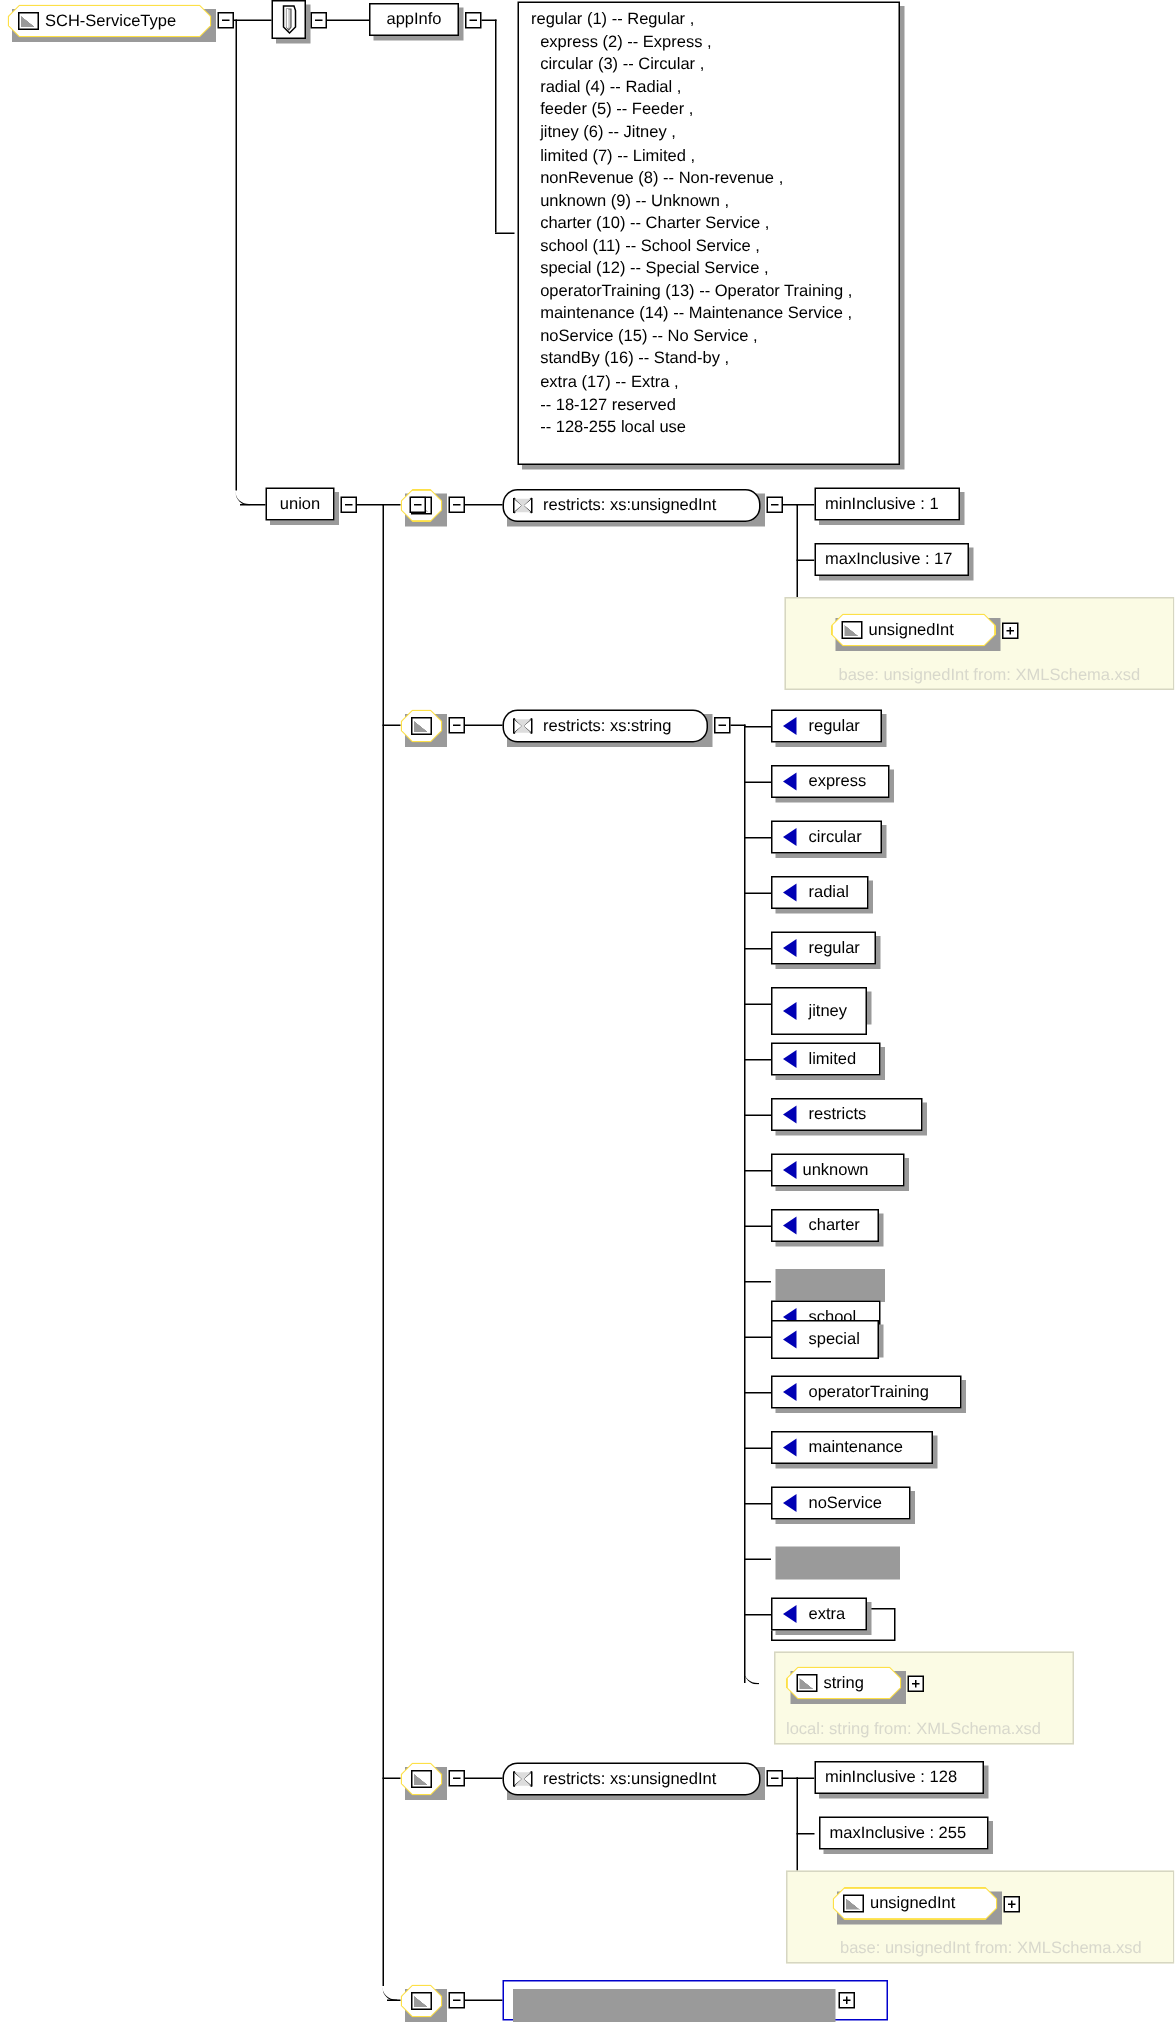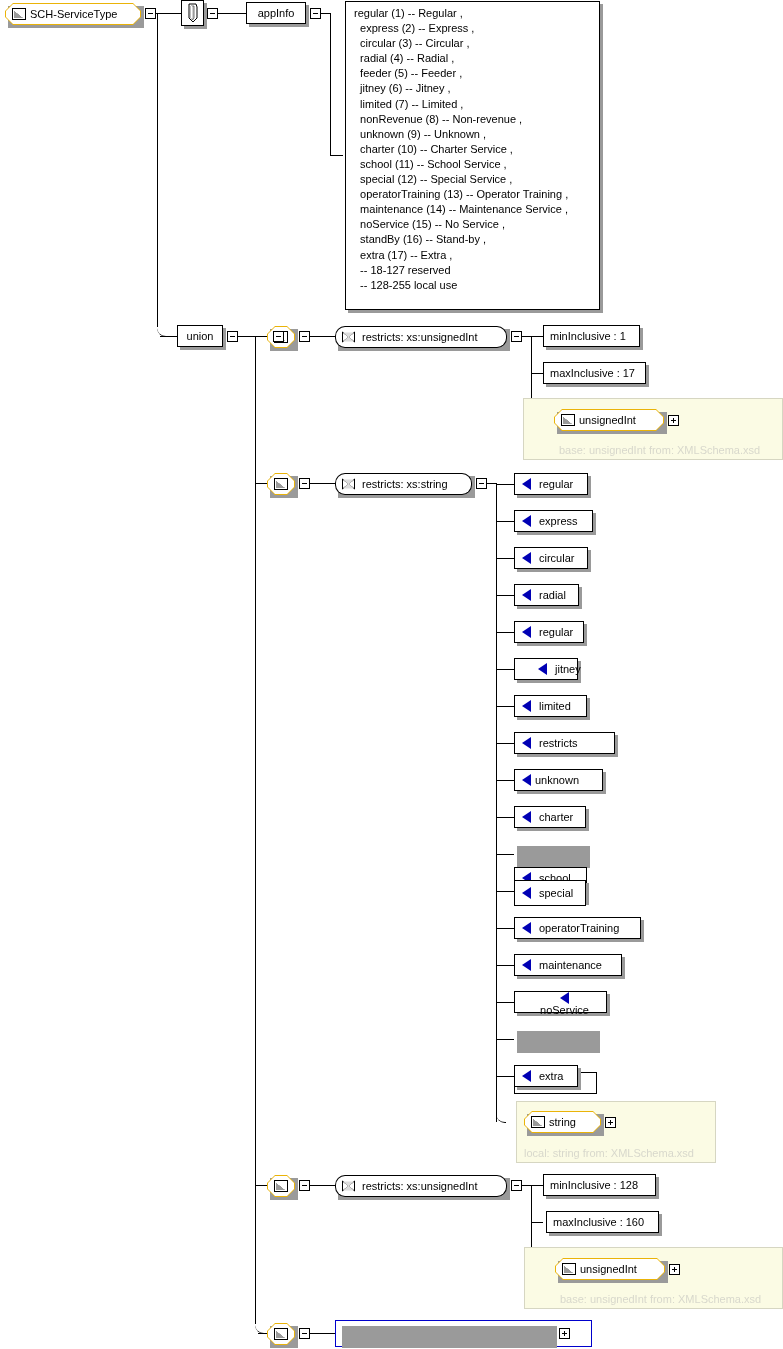--- a/index.html
+++ b/index.html
@@ -75,21 +75,21 @@
   }
 
   
   .shadow {
     position: absolute;
     background: #9a9a9a;
   }
   .octagon-outline {
     position: absolute;
     box-sizing: border-box;
-    background: #eab308;
+    background: #fde047;
     -webkit-clip-path: polygon(8px 0, calc(100% - 8px) 0, 100% 8px, 100% calc(100% - 8px), calc(100% - 8px) 100%, 8px 100%, 0 calc(100% - 8px), 0 8px);
     clip-path: polygon(8px 0, calc(100% - 8px) 0, 100% 8px, 100% calc(100% - 8px), calc(100% - 8px) 100%, 8px 100%, 0 calc(100% - 8px), 0 8px);
   }
   .octagon-inner {
     position: absolute;
     left: 1px; top: 1px; right: 1px; bottom: 1px;
     background: #fff;
     -webkit-clip-path: polygon(7px 0, calc(100% - 7px) 0, 100% 7px, 100% calc(100% - 7px), calc(100% - 7px) 100%, 7px 100%, 0 calc(100% - 7px), 0 7px);
     clip-path: polygon(7px 0, calc(100% - 7px) 0, 100% 7px, 100% calc(100% - 7px), calc(100% - 7px) 100%, 7px 100%, 0 calc(100% - 7px), 0 7px);
     display: flex;
@@ -385,21 +385,21 @@
         <span class="node-label" style="margin-left: 8px;">radial</span>
       </div>
       <div class="hline" style="left: 496px; top: 632px; width: 18px;"></div>
       <div class="shadow" style="left: 517px; top: 624px; width: 70px; height: 22px;"></div>
       <div class="rect leftalign" style="left: 514px; top: 621px; width: 70px; height: 22px; padding-left: 0px;">
         <span class="icon-enum-arrow"></span>
         <span class="node-label" style="margin-left: 8px;">regular</span>
       </div>
       <div class="hline" style="left: 496px; top: 669px; width: 18px;"></div>
       <div class="shadow" style="left: 517px; top: 661px; width: 64px; height: 22px;"></div>
-      <div class="rect leftalign" style="left: 514px; top: 658px; width: 64px; height: 22px; padding-left: 16px;">
+      <div class="rect leftalign" style="left: 514px; top: 658px; width: 64px; height: 32px; padding-left: 0px;">
         <span class="icon-enum-arrow"></span>
         <span class="node-label" style="margin-left: 8px;">jitney</span>
       </div>
       <div class="hline" style="left: 496px; top: 706px; width: 18px;"></div>
       <div class="shadow" style="left: 517px; top: 698px; width: 73px; height: 22px;"></div>
       <div class="rect leftalign" style="left: 514px; top: 695px; width: 73px; height: 22px; padding-left: 0px;">
         <span class="icon-enum-arrow"></span>
         <span class="node-label" style="margin-left: 8px;">limited</span>
       </div>
       <div class="hline" style="left: 496px; top: 743px; width: 18px;"></div>
@@ -439,21 +439,21 @@
         <span class="node-label" style="margin-left: 8px;">operatorTraining</span>
       </div>
       <div class="hline" style="left: 496px; top: 965px; width: 18px;"></div>
       <div class="shadow" style="left: 517px; top: 957px; width: 108px; height: 22px;"></div>
       <div class="rect leftalign" style="left: 514px; top: 954px; width: 108px; height: 22px; padding-left: 0px;">
         <span class="icon-enum-arrow"></span>
         <span class="node-label" style="margin-left: 8px;">maintenance</span>
       </div>
       <div class="hline" style="left: 496px; top: 1002px; width: 18px;"></div>
       <div class="shadow" style="left: 517px; top: 994px; width: 93px; height: 22px;"></div>
-      <div class="rect leftalign" style="left: 514px; top: 991px; width: 93px; height: 22px; padding-left: 0px; flex-direction: column;">
+      <div class="rect leftalign" style="left: 514px; top: 991px; width: 93px; height: 22px; padding-left: 0px;">
         <span class="icon-enum-arrow"></span>
         <span class="node-label" style="margin-left: 8px;">noService</span>
       </div>
       <div class="hline" style="left: 496px; top: 1039px; width: 18px;"></div>
       <div class="shadow" style="left: 517px; top: 1031px; width: 83px; height: 22px;"></div>
       <div class="rect leftalign" style="left: 514px; top: 1072px; width: 83px; height: 22px; padding-left: 0px;">
         <span class="icon-enum-arrow"></span>
         <span class="node-label" style="margin-left: 8px;">standBy</span>
       </div>
       <div class="hline" style="left: 496px; top: 1076px; width: 18px;"></div>
@@ -507,21 +507,21 @@
 
   <div class="hline" style="left:531px; top:1185px; width:12px;"></div>
   <div class="shadow" style="left:546px; top:1177px; width:113px; height:22px;"></div>
   <div class="rect leftalign" style="left:543px; top:1174px; width:113px; height:22px;">
     <span class="node-label">minInclusive : 128</span>
   </div>
 
   <div class="hline" style="left:531px; top:1222px; width:12px;"></div>
   <div class="shadow" style="left:549px; top:1214px; width:113px; height:22px;"></div>
   <div class="rect leftalign" style="left:546px; top:1211px; width:113px; height:22px;">
-    <span class="node-label">maxInclusive : 160</span>
+    <span class="node-label">maxInclusive : 255</span>
   </div>
 
   <div class="hline" style="left:540px; top:1258px; width:12px;"></div>
   <div class="base-panel" style="left:524px; top:1247px; width:259px; height:62px;"></div>
   <div class="shadow" style="left:558px; top:1261px; width:110px; height:22px;"></div>
   <div class="octagon-outline" style="left:555px; top:1258px; width:110px; height:22px;">
     <div class="octagon-inner">
       <span class="icon-simpletype"></span>
       <span class="node-label">unsignedInt</span>
     </div>

